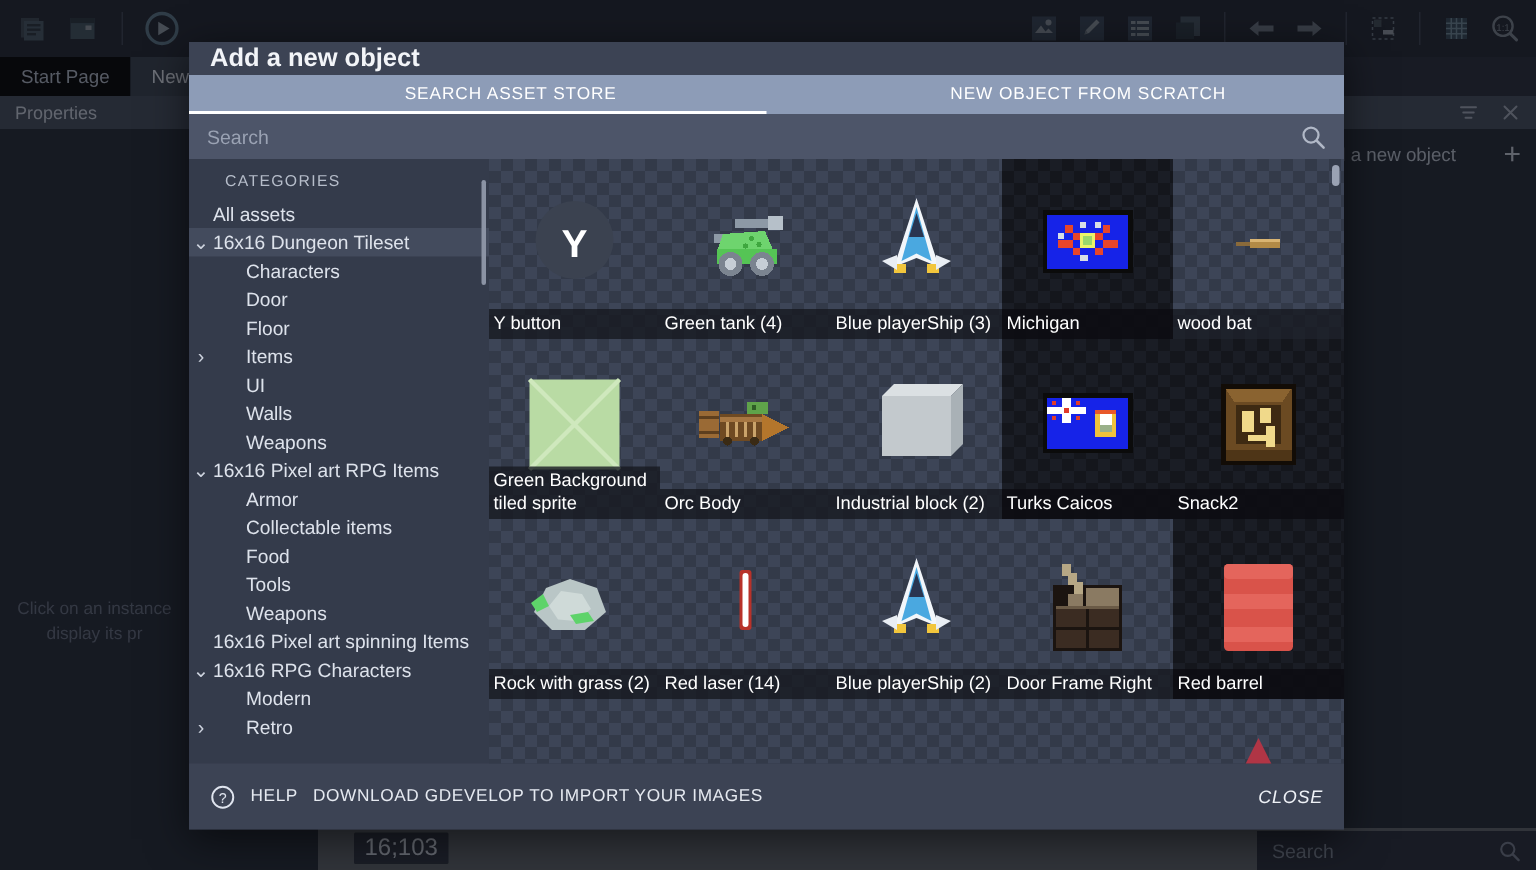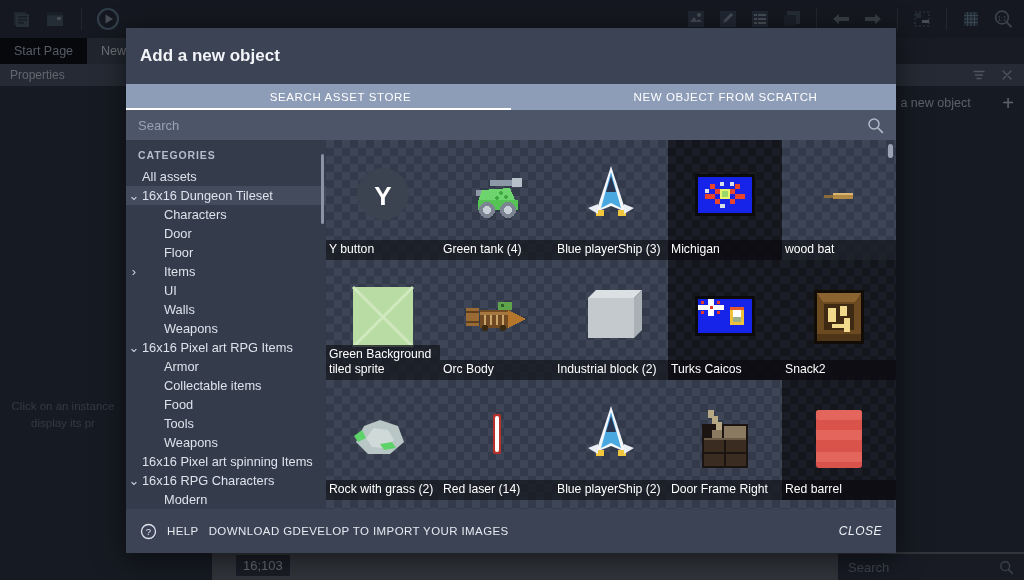--- a/index.html
+++ b/index.html
@@ -69,21 +69,21 @@
     background:#1d212b;
   }
 
   .statusbar {
     position:absolute; left:0; bottom:0; width:1024px; height:28px;
     background:#5e6268;
   }
   .sb-darkleft { position:absolute; left:0; top:0; width:212px; height:28px; background:#232834; }
   .coord {
     position:absolute; left:236px; top:3px; height:21px; padding:0 7px;
-    background:#2b303c; color:#cfd5e0; font-size:13px;
+    background:#2b303c; color:#cfd5e0; font-size:16px;
     display:flex; align-items:center; border-radius:1px;
   }
   .sb-search {
     position:absolute; right:0; top:2px; width:186px; height:26px;
     background:#272c38; display:flex; align-items:center; padding:0 10px;
     color:#7d8595; font-size:13px;
   }
   .sb-search .mag { margin-left:auto; opacity:.75; }
 
   
@@ -91,21 +91,21 @@
 
   
   #modal {
     position:absolute; left:126px; top:28px; width:770px; height:525px;
     background:#3c4354;
     box-shadow:0 6px 26px rgba(0,0,0,.55);
     display:flex; flex-direction:column;
     overflow:hidden;
   }
   .modal-title {
-    height:56px; display:flex; align-items:center; padding:0 14px;
+    height:22px; display:flex; align-items:center; padding:0 14px;
     font-size:17px; font-weight:bold; color:#f2f4f8; background:#3c4354;
   }
 
   .tabbar { height:26px; display:flex; background:#8d9cb7; position:relative; }
   .mtab {
     flex:1; display:flex; align-items:center; justify-content:center;
     font-size:11.5px; letter-spacing:.6px; color:#ffffff;margin-left:44px;
   }
   .tab-underline {
     position:absolute; left:0; bottom:0; width:50%; height:2px; background:#ffffff;
@@ -119,22 +119,21 @@
 
   .modal-body { flex:1; display:flex; min-height:0; }
 
   
   .cats {
     width:200px; background:#343b4b; overflow:hidden; position:relative;
     padding-top:6px;
   }
   .cats-title {
     font-size:10.5px; letter-spacing:.9px; color:#b6bdca;
-    padding:3px 0 6px 12px;
-    font-weight:bold;
+    padding:3px 0 6px 24px;
   }
   .cat {
     height:19px; display:flex; align-items:center;
     font-size:12.8px; color:#dde2eb; white-space:nowrap;
   }
   .cat.sel { background:#434b5d; }
   .cat .chev { width:16px; text-align:center; font-size:10px; color:#cdd3de; flex:none; }
   .cat .sp { flex:none; }
   .cats-scroll {
     position:absolute; right:2px; top:14px; width:3px; height:70px;

